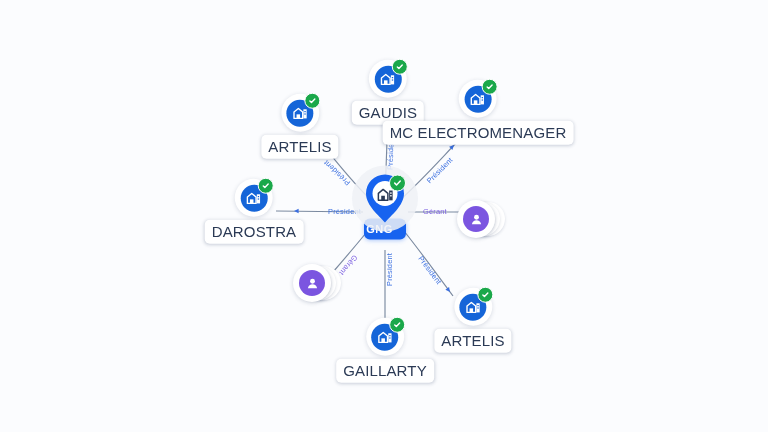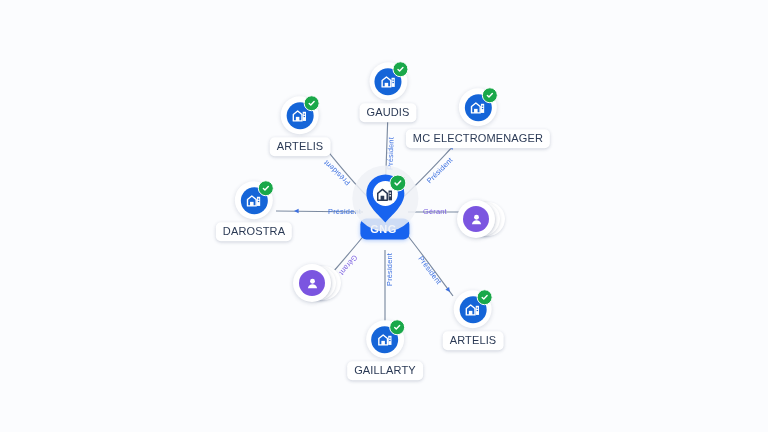--- a/index.html
+++ b/index.html
@@ -133,21 +133,21 @@
     display: flex;
     align-items: center;
     justify-content: center;
   }
 
   
   .node-label {
     margin-top: 3px;
     background: #ffffff;
     color: #2b3a55;
-    font-size: 11px;
+    font-size: 15px;
     letter-spacing: .15px;
     padding: 3px 7px 3.5px 7px;
     border-radius: 5px;
     box-shadow: 0 1px 3.5px rgba(30,50,90,.22);
     white-space: nowrap;
   }
 
   
   #center-node {
     position: absolute;
@@ -198,21 +198,21 @@
     align-items: center;
     justify-content: center;
   }
   #center-chip {
     margin-top: -6px;
     background: #1763ef;
     color: #ffffff;
     font-size: 11px;
     font-weight: bold;
     letter-spacing: .4px;
-    padding: 4px 13px 5px 10px;
+    padding: 4px 13px 5px 2px;
     border-radius: 6px;
     box-shadow: 0 1px 4px rgba(23,99,239,.35);
   }
 </style>
 </head>
 <body>
 
 <div id="graph-canvas">
 
   <svg id="edges-layer" viewBox="0 0 768 432" xmlns="http://www.w3.org/2000/svg">
@@ -277,21 +277,21 @@
             </svg>
           </div>
           <div class="check-badge">
             <svg width="8" height="8" viewBox="0 0 12 12" xmlns="http://www.w3.org/2000/svg">
               <path d="M2.3 6.2 L4.7 8.6 L9.7 3.4" fill="none" stroke="#ffffff" stroke-width="2.1" stroke-linecap="round" stroke-linejoin="round"></path>
             </svg>
           </div>
         </div>
         <div class="node-label">ARTELIS</div>
       </div>
-      <div class="node" style="left: 478px; top: 118px; justify-content: space-between;">
+      <div class="node" style="left: 478px; top: 112px; justify-content: space-between;">
         <div class="company-avatar">
           <div class="company-disc">
             <svg width="16" height="16" viewBox="0 0 24 24" xmlns="http://www.w3.org/2000/svg">
               <path d="M2.5 20.5 L2.5 11 L9 5.6 L15.5 11 L15.5 20.5 Z" fill="none" stroke="#ffffff" stroke-width="2.1" stroke-linejoin="round"></path>
               <rect x="6.3" y="14.4" width="5.3" height="6.1" fill="#ffffff"></rect>
               <rect x="16.6" y="6.8" width="4.9" height="13.7" fill="#ffffff"></rect>
               <rect x="18" y="9.4" width="2.1" height="1.8" fill="#1565d8"></rect>
               <rect x="18" y="13" width="2.1" height="1.8" fill="#1565d8"></rect>
             </svg>
           </div>

